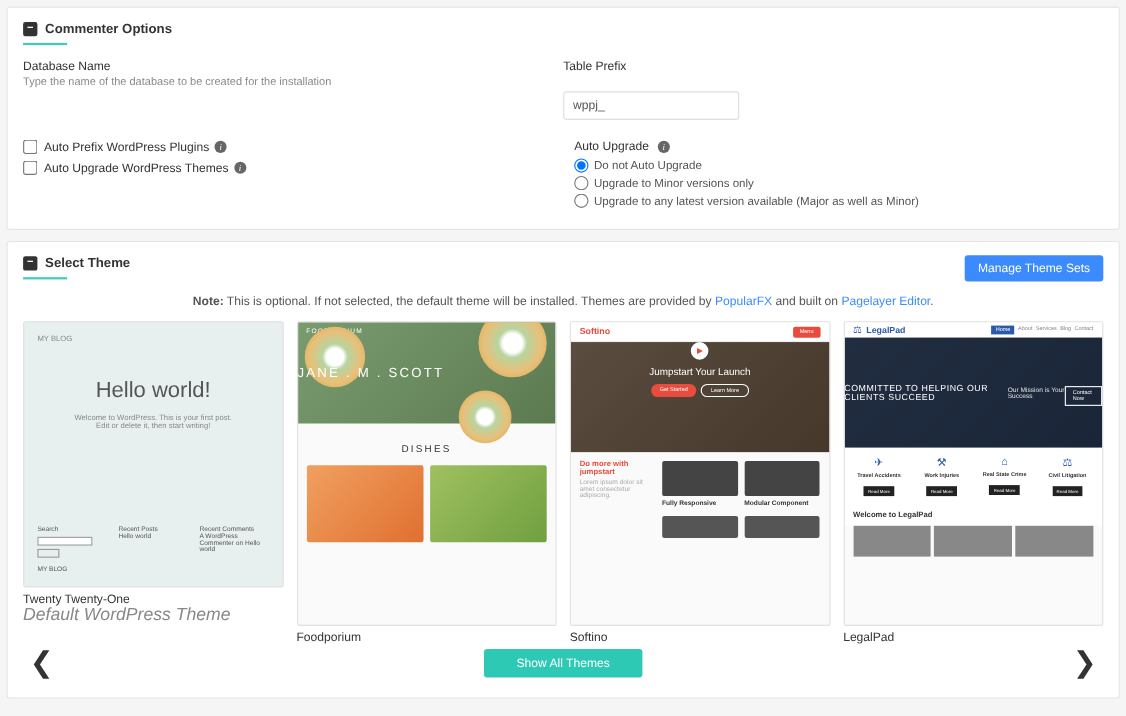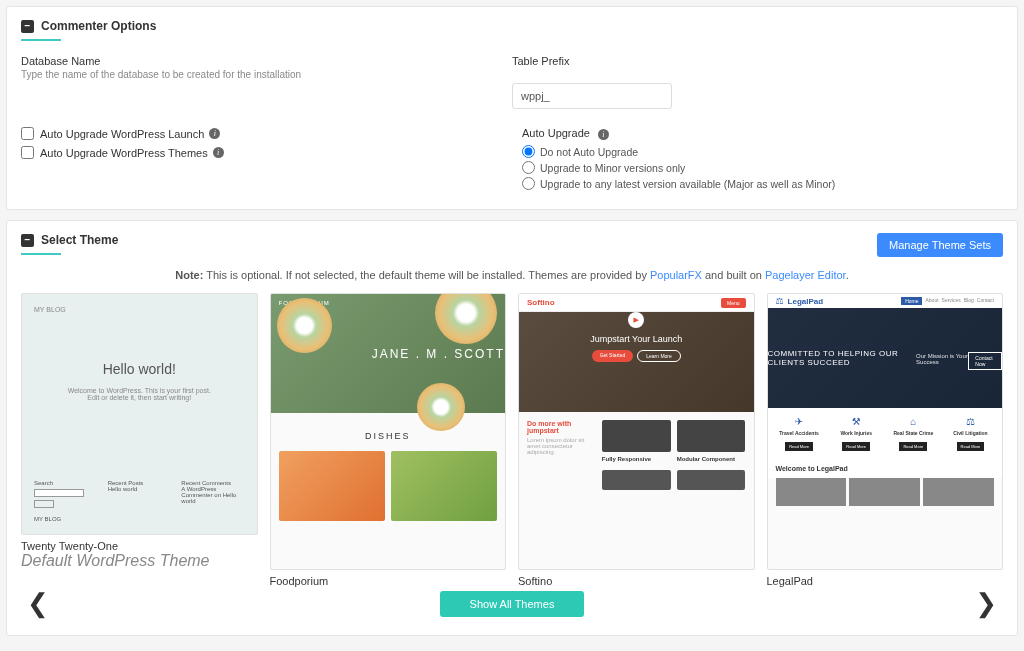--- a/index.html
+++ b/index.html
@@ -34,30 +34,30 @@
 .theme-sub{font-size:16px;color:#888;font-style:italic}
 .nav-row{display:flex;align-items:center;justify-content:space-between;margin-top:18px}
 .arrow{font-size:26px;color:#333;cursor:pointer;user-select:none;padding:0 6px}
 .btn-teal{background:#2ec9b5;color:#fff;border:none;border-radius:3px;padding:7px 30px;font-size:11px;cursor:pointer}
 .install-row{text-align:center;margin-top:18px}
 .btn-inst{background:#4a90e2;color:#fff;border:none;border-radius:3px;padding:7px 20px;font-size:11px;cursor:pointer}
 
 
 .t1{background:#e8efef;padding:12px;font-size:8px;color:#555;display:flex;flex-direction:column}
 .t1 .h{font-size:7px;color:#888}
-.t1 .title{text-align:center;font-size:14px;margin-top:48px}
+.t1 .title{text-align:center;font-size:20px;margin-top:32px}
 .t1 .body{text-align:center;font-size:7px;color:#888;margin-top:10px;padding:0 30px}
 .t1 .low{margin-top:auto;display:flex;justify-content:space-between;font-size:6px}
 .t1 .col3{width:30%}
 .t1 .srch{border:1px solid #999;height:8px;width:50px;background:#fff;margin-top:3px}
 .t1 .sbtn{border:1px solid #999;height:8px;width:20px;margin-top:3px}
 .t1 .foot{font-size:6px;margin-top:8px}
 
 .t2{display:flex;flex-direction:column;height:100%}
-.t2 .hero{height:119px;background:linear-gradient(135deg,#7a9b6f,#5c7a50);position:relative;display:flex;align-items:flex-end;justify-content:center;flex-direction:column}
+.t2 .hero{height:92px;background:linear-gradient(135deg,#7a9b6f,#5c7a50);position:relative;display:flex;align-items:flex-start;justify-content:center;flex-direction:column}
 .t2 .bowl{position:absolute;border-radius:50%;background:radial-gradient(circle,#fff 20%,#b8d4a0 30%,#e8c078 60%,#d0a050)}
 .t2 .b1{width:55px;height:55px;top:4px;left:6px}
 .t2 .b2{width:62px;height:62px;top:-12px;right:8px}
 .t2 .b3{width:48px;height:48px;bottom:-18px;right:40px}
 .t2 .htxt{color:#fff;font-size:12px;letter-spacing:2px;z-index:1;font-weight:300}
 .t2 .brand{color:#fff;font-size:6px;position:absolute;top:6px;left:8px;letter-spacing:1px}
 .t2 .mid{text-align:center;padding:18px 0 10px;font-size:9px;letter-spacing:2px;color:#333}
 .t2 .grid{display:flex;gap:6px;padding:0 8px}
 .t2 .g{flex:1;height:70px;border-radius:2px}
 .t2 .g1{background:linear-gradient(135deg,#f0a060,#e07030)}
@@ -117,21 +117,21 @@
       <div class="label">Table Prefix</div>
       <div style="height:14px"></div>
       <input class="txt full" value="wppj_" style="">
     </div>
   </div>
 
   <div class="options">
     <div class="opt-col">
       <label class="chk">
         <input type="checkbox" style="">
-        <span>Auto Upgrade WordPress Launch</span>
+        <span>Auto Prefix WordPress Plugins</span>
         <span class="info-icon">i</span>
       </label>
       <label class="chk">
         <input type="checkbox" style="">
         <span>Auto Upgrade WordPress Themes</span>
         <span class="info-icon">i</span>
       </label>
     </div>
     <div class="opt-col">
       <div class="label" style="margin-bottom:5px">

